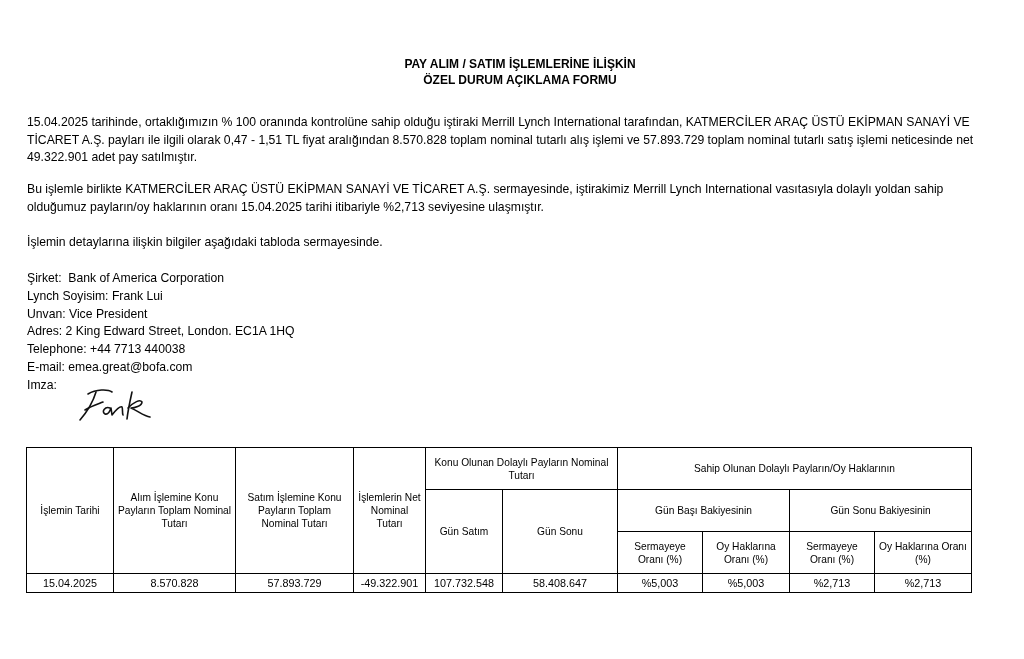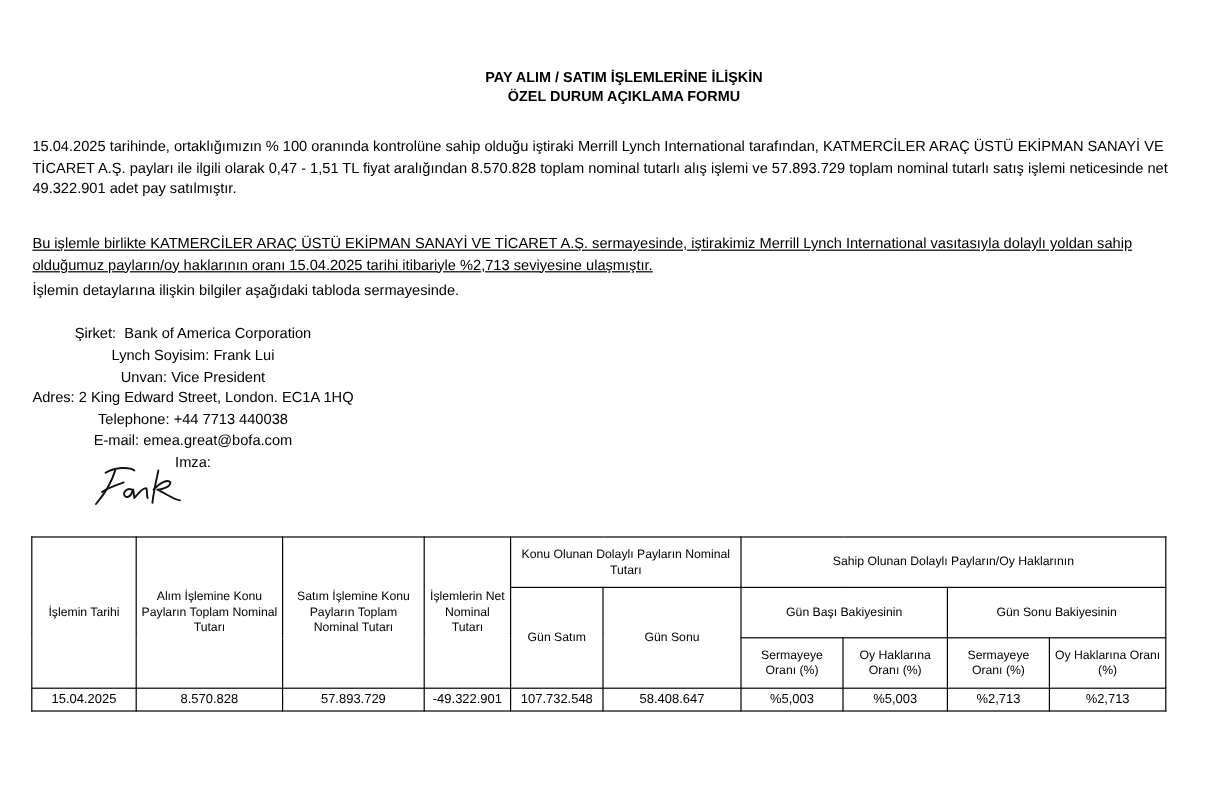--- a/index.html
+++ b/index.html
@@ -33,30 +33,30 @@
       line-height: 16px;
     }
     .para {
       position: absolute;
       left: 27px;
       width: 975px;
       font-size: 12.2px;
       line-height: 17.5px;
     }
     .p1 { top: 99px; }
-    .p2 { top: 180px; text-decoration: underline; }
+    .p2 { top: 166px; }
     .p3 { top: 219px; }
     .contact {
       position: absolute;
       left: 27px;
       top: 255px;
       font-size: 12.2px;
       line-height: 17.8px;
     }
-    .contact div { white-space: pre; text-align: center; }
+    .contact div { white-space: pre; }
     .signature {
       position: absolute;
       left: 76px;
       top: 371px;
       width: 80px;
       height: 40px;
     }
     table.details {
       position: absolute;
       left: 26px;

